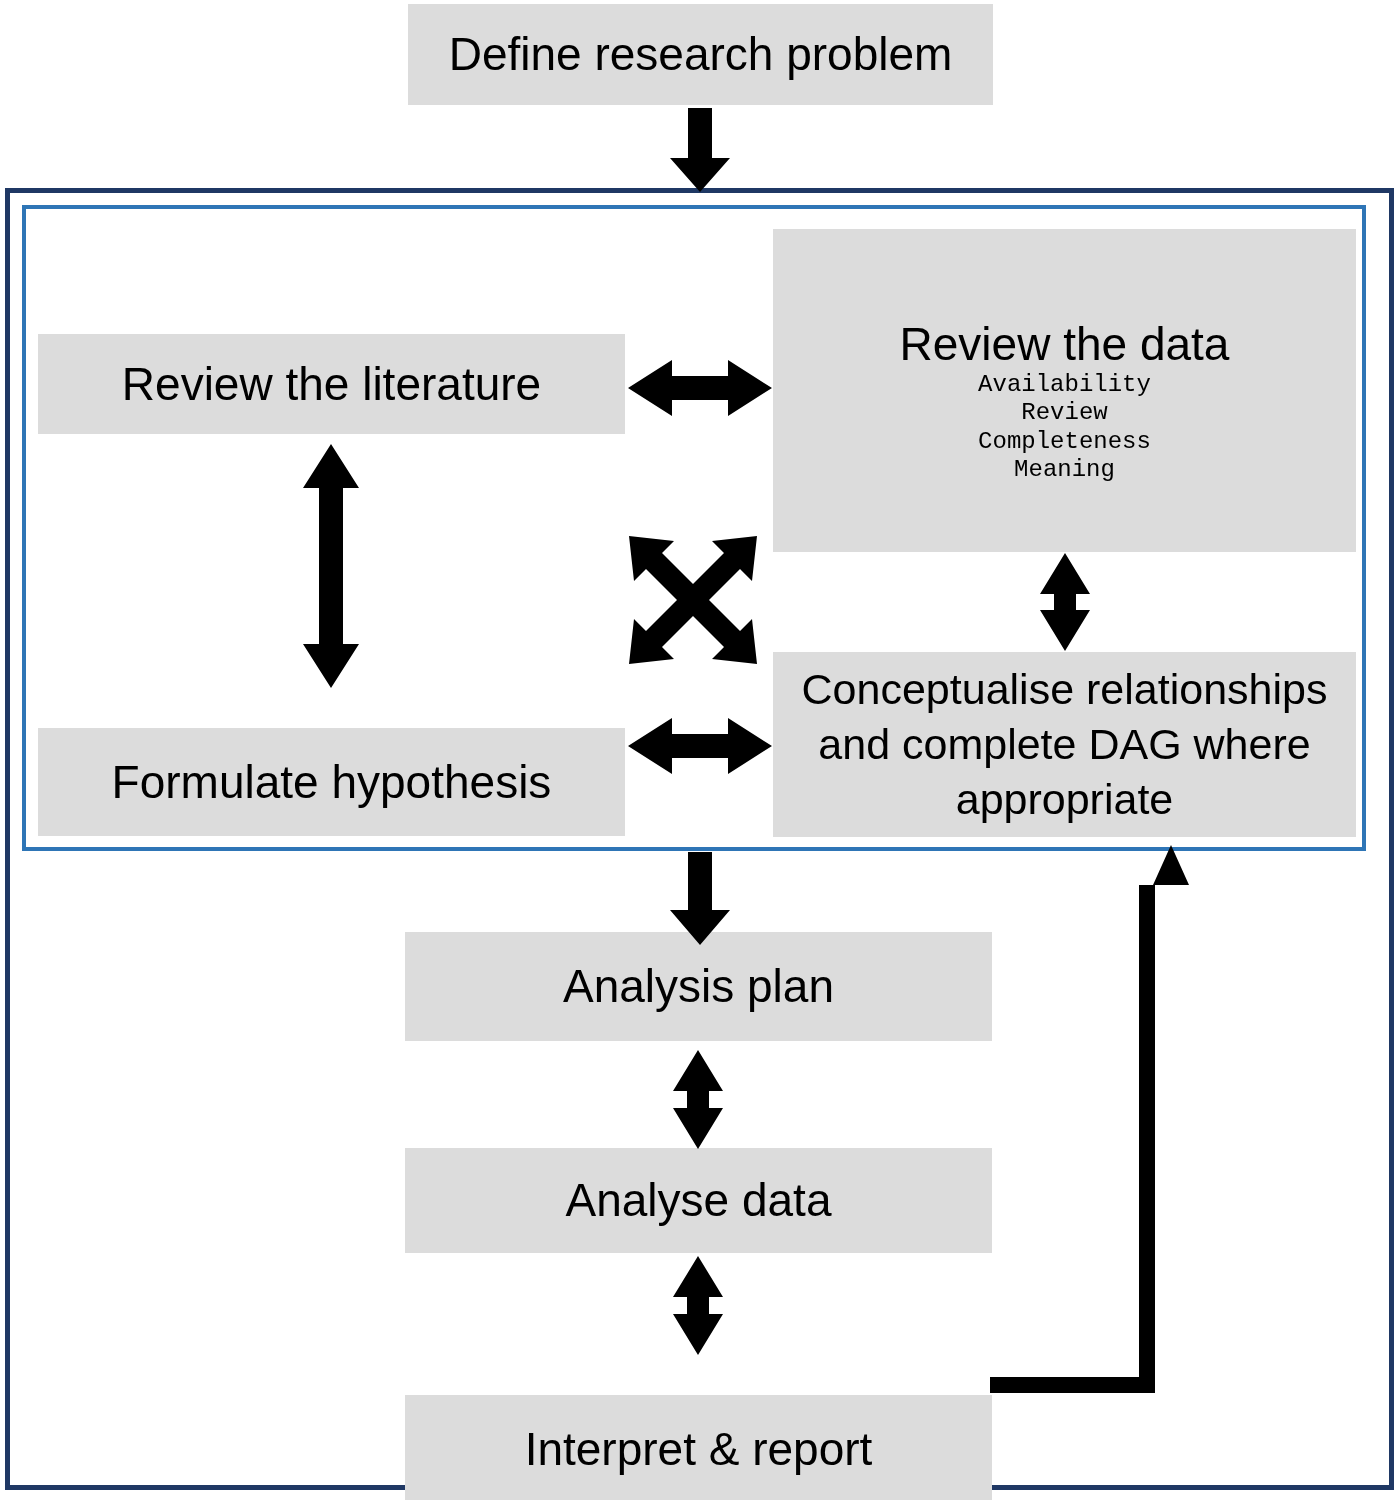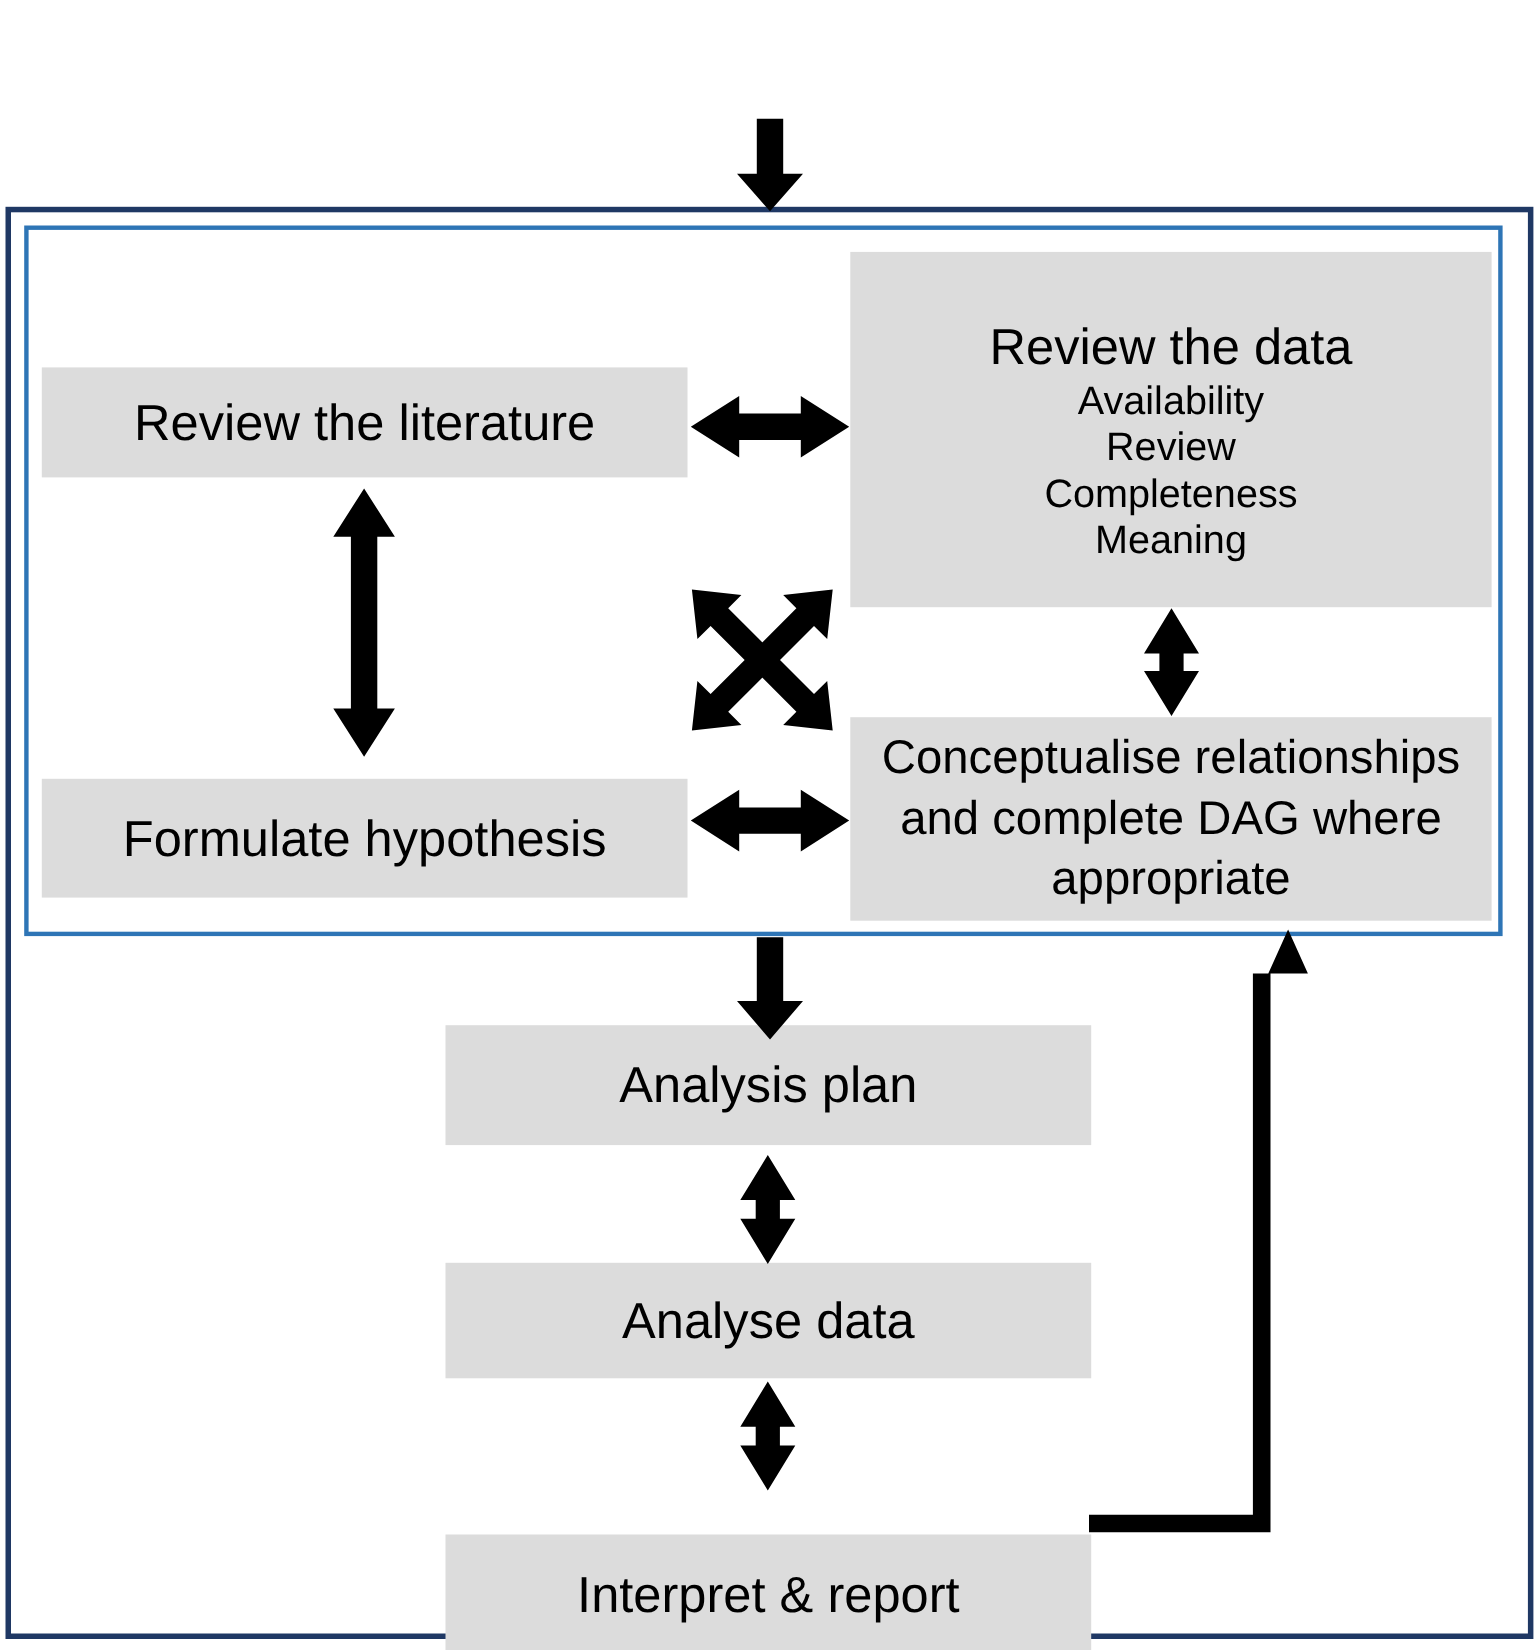--- a/index.html
+++ b/index.html
@@ -44,36 +44,39 @@
   .svg-layer {
     position: absolute;
     left: 0;
     top: 0;
     width: 1400px;
     height: 1500px;
     pointer-events: none;
   }
   .t-big    { font-size: 46px; }
   .t-med    { font-size: 43px; }
-  .t-sub    { font-size: 36px; }
+  .t-sub    { font-size: 24px; font-family: Liberation Mono, monospace; }
 </style>
 </head>
 <body>
 
 <div id="canvas">
 
+  <div class="box t-big" style="left:408px; top:4px; width:585px; height:101px;">
+    <span>Define research problem</span>
+  </div>
 
   <div class="outer-frame" style="left:5px; top:188px; width:1389px; height:1302px;"></div>
   <div class="inner-frame" style="left:22px; top:205px; width:1344px; height:646px;"></div>
 
   <div class="box t-big" style="left:38px; top:334px; width:587px; height:100px;">
     <span>Review the literature</span>
   </div>
 
-  <div class="box t-big" style="left:38px; top:708px; width:587px; height:108px;">
+  <div class="box t-big" style="left:38px; top:728px; width:587px; height:108px;">
     <span>Formulate hypothesis</span>
   </div>
 
   <div class="box" style="left:773px; top:229px; width:583px; height:323px; justify-content:center; padding-top:20px;">
     <span class="t-big">Review the data</span>
     <span class="t-sub">Availability</span>
     <span class="t-sub">Review</span>
     <span class="t-sub">Completeness</span>
     <span class="t-sub">Meaning</span>
   </div>

